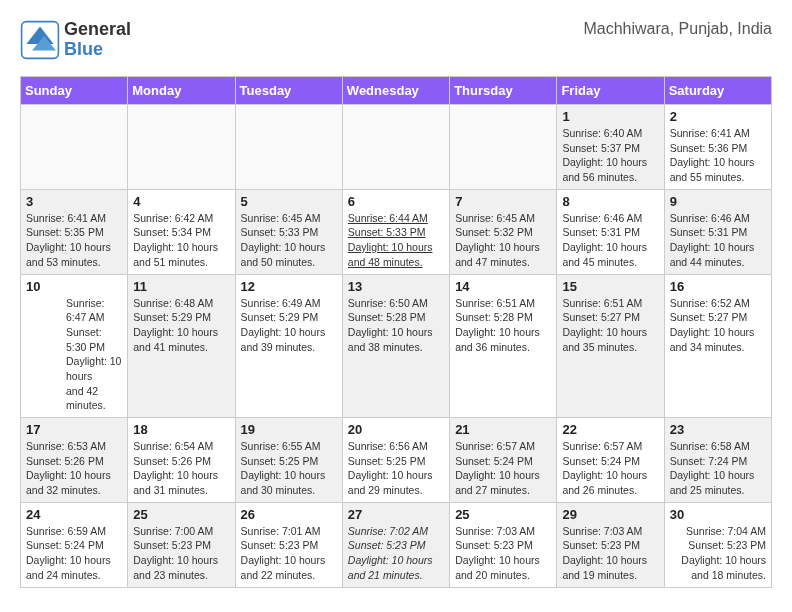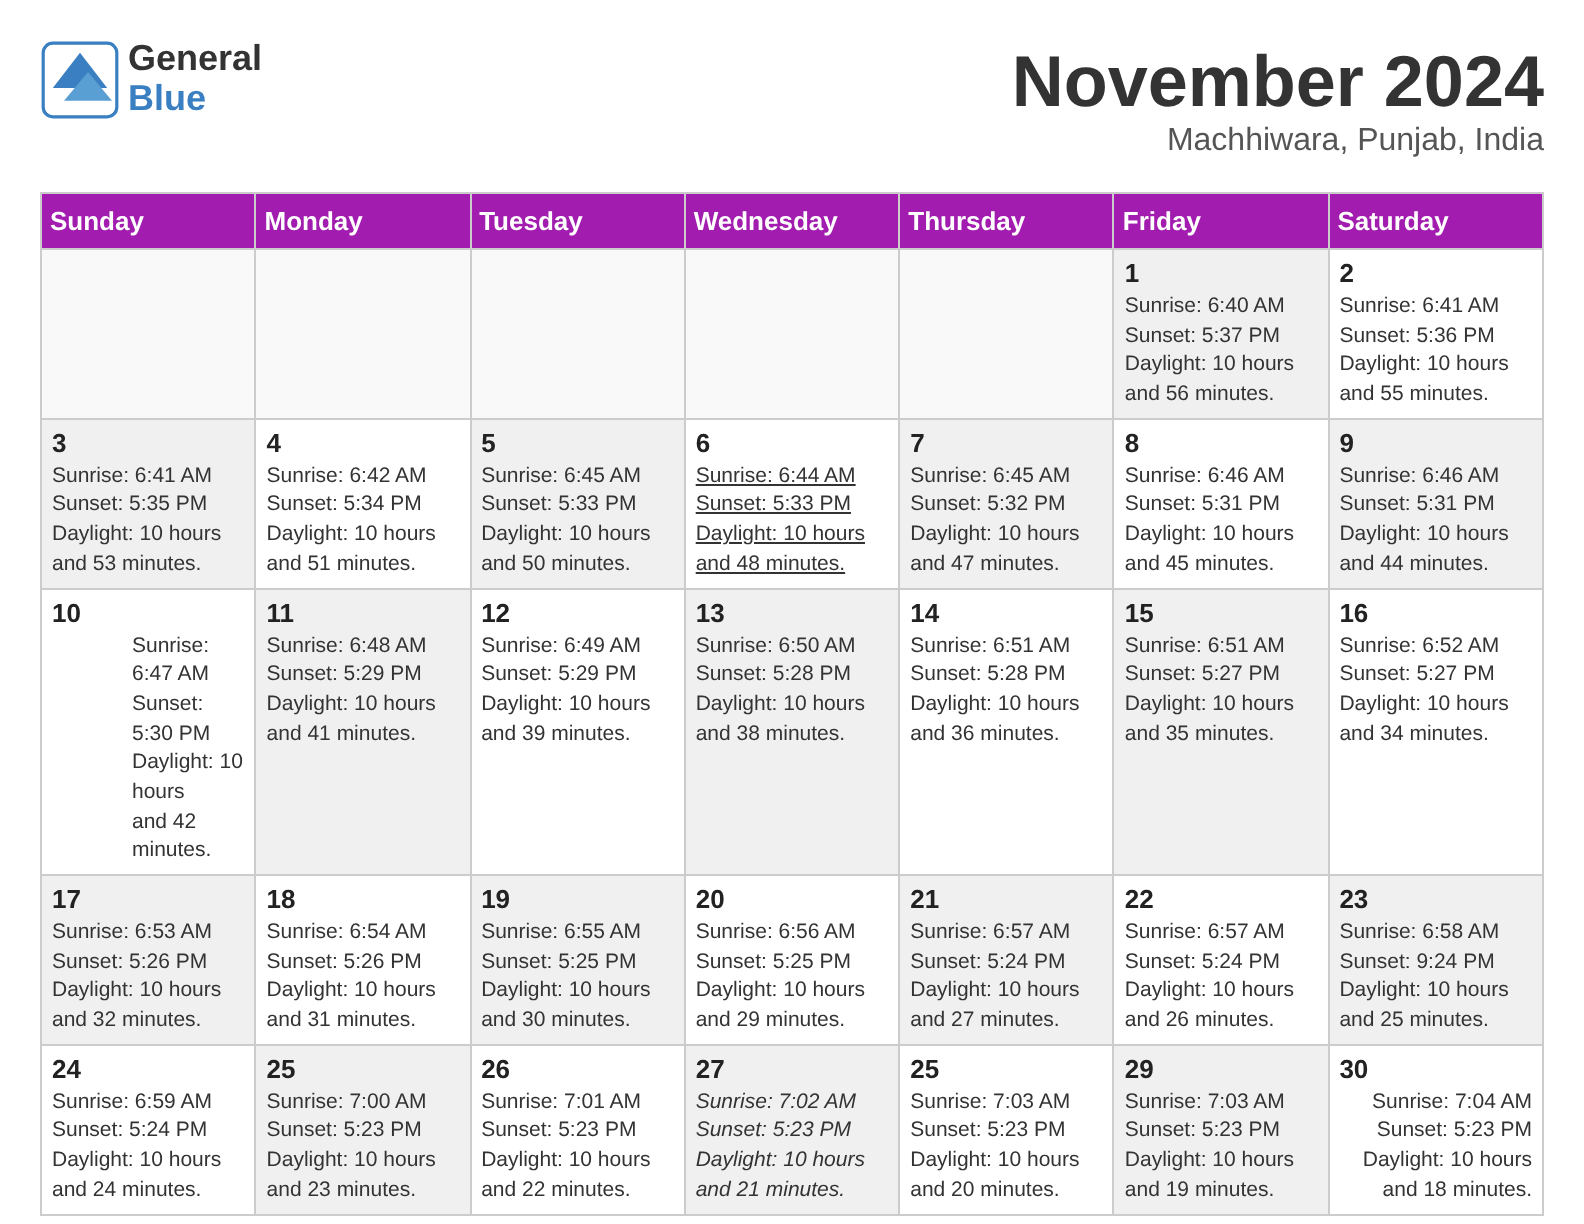--- a/index.html
+++ b/index.html
@@ -27,21 +27,21 @@
     .location {
       font-size: 16px;
       color: #555;
     }
     .calendar {
       width: 100%;
       border-collapse: collapse;
       table-layout: fixed;
     }
     .calendar th {
-      background: #a21caf;
+      background: #8b5cf6;
       color: #fff;
       font-size: 13px;
       font-weight: bold;
       padding: 6px 4px;
       border: 1px solid #ccc;
       text-align: left;
     }
     .calendar td {
       border: 1px solid #ccc;
       vertical-align: top;
@@ -107,21 +107,20 @@
       <rect x="2" y="2" width="46" height="46" rx="6" fill="none" stroke="#3a7fc1" stroke-width="2"></rect>
       <polygon points="25,8 42,30 8,30" fill="#3a7fc1"></polygon>
       <polygon points="30,20 45,38 15,38" fill="#5a9fd4"></polygon>
     </svg>
     <div class="logo-name">
       <span class="logo-general">General</span>
       <span class="logo-blue-text">Blue</span>
     </div>
   </div>
   <div class="title-block">
-    <div class="month-title">November 2024</div>
     <div class="location">Machhiwara, Punjab, India</div>
   </div>
 </div>
 
 <table class="calendar">
   <thead>
     <tr>
     <th>Sunday</th>
         <th>Monday</th>
         <th>Tuesday</th>
@@ -294,21 +293,21 @@
         <td>
           <span class="day-num">22</span>
           <div class="day-info" style="white-space: pre-line;">Sunrise: 6:57 AM
 Sunset: 5:24 PM
 Daylight: 10 hours
 and 26 minutes.</div>
         </td>
         <td class="shaded">
           <span class="day-num">23</span>
           <div class="day-info" style="white-space: pre-line;">Sunrise: 6:58 AM
-Sunset: 9:24 PM
+Sunset: 7:24 PM
 Daylight: 10 hours
 and 25 minutes.</div>
         </td>
       </tr>
       <tr class="week-row">
         <td>
           <span class="day-num">24</span>
           <div class="day-info" style="white-space: pre-line;">Sunrise: 6:59 AM
 Sunset: 5:24 PM
 Daylight: 10 hours

